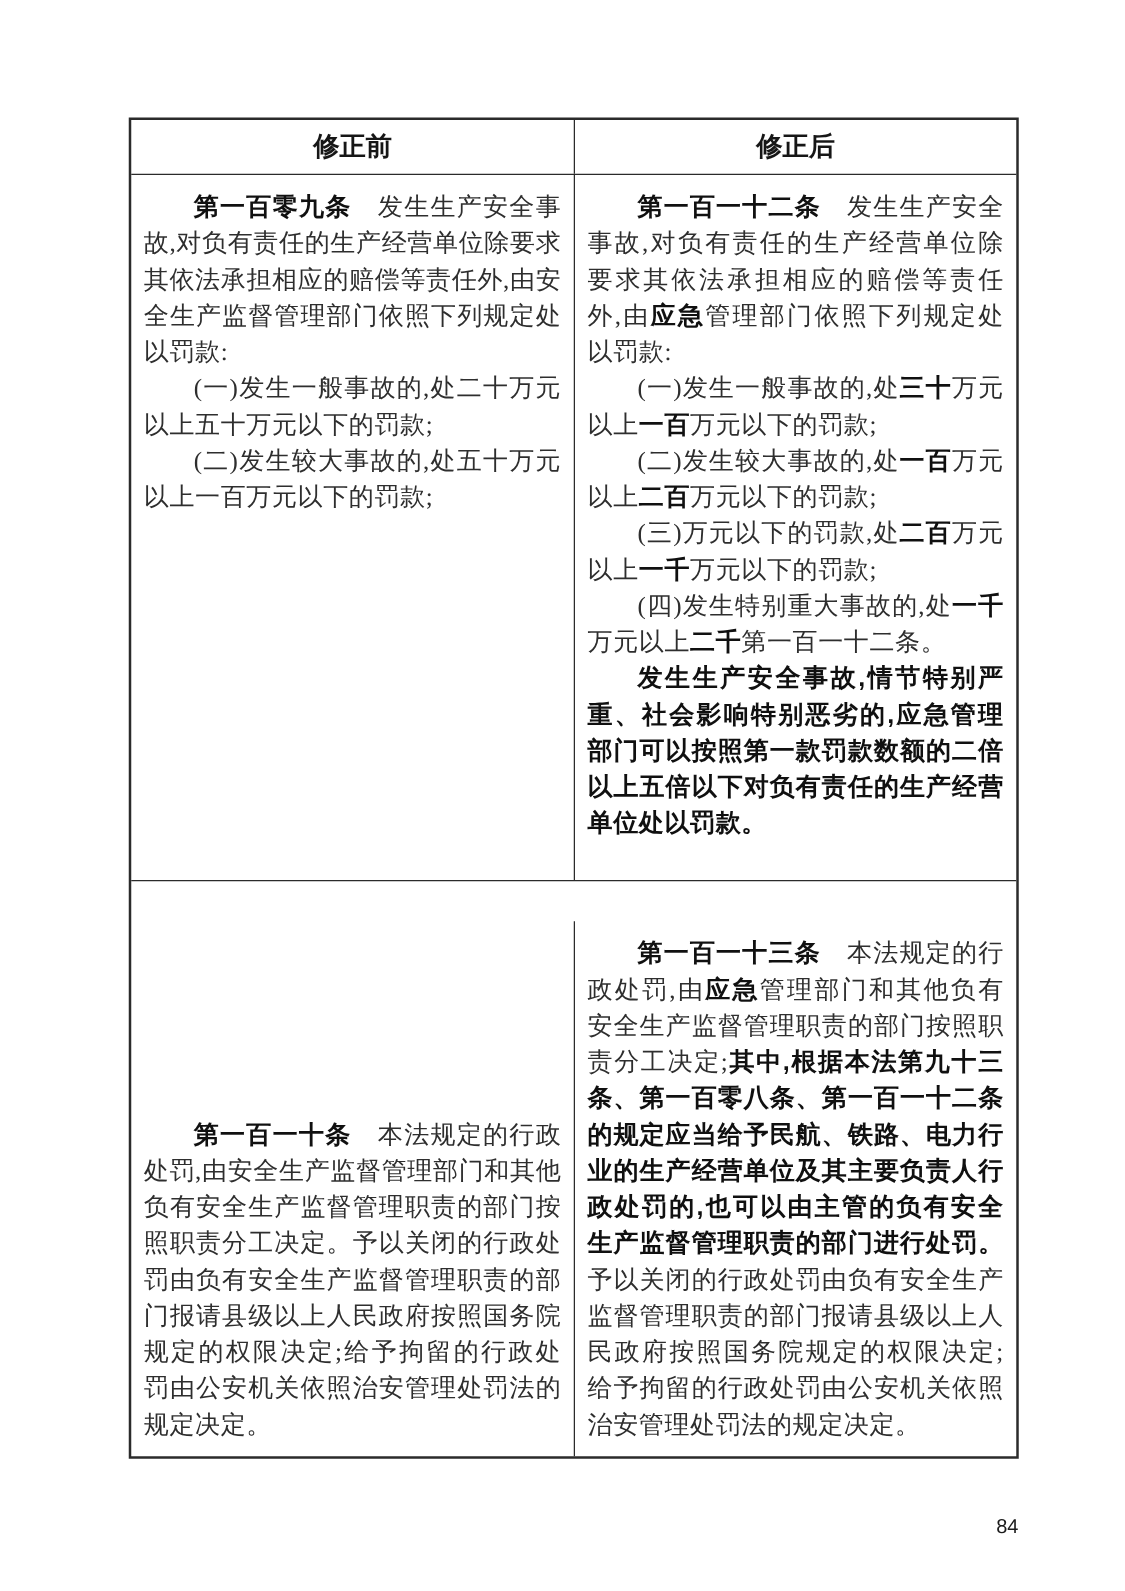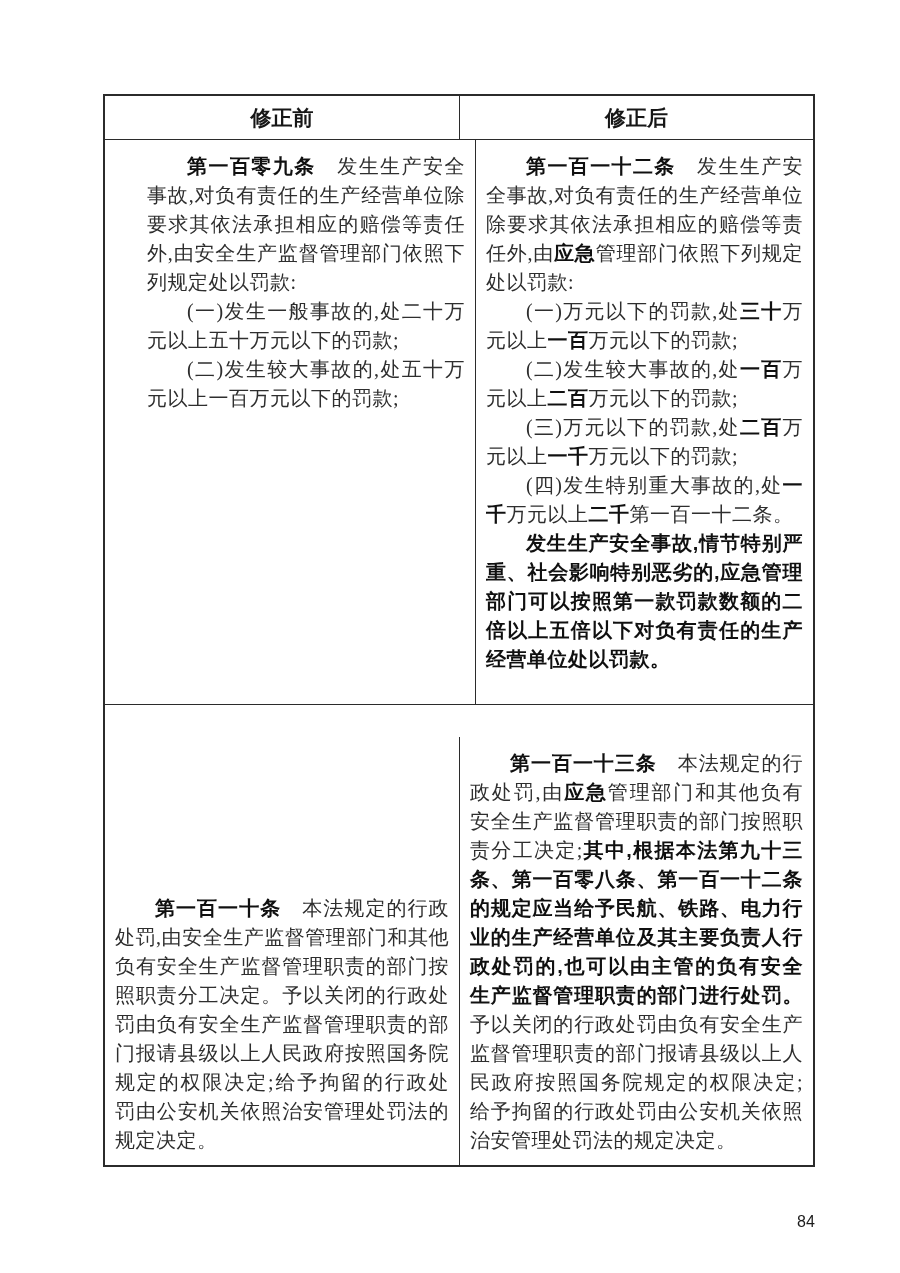--- a/index.html
+++ b/index.html
@@ -29,21 +29,21 @@
   .tcell + .tcell { border-left:1.5px solid #2b2b2b; }
   .thead-row .tcell {
     padding:10px 0 9px 0;
     text-align:center;
     font-family:"Liberation Sans", sans-serif;
     font-weight:700;
     font-size:21px;
     line-height:24px;
     color:#161616;
   }
-  .row-1 { min-height:564px;padding-left:32px; }
+  .row-1 { min-height:564px; }
   .row-2 { min-height:460px;align-items:flex-end; }
   .para {
     margin:0;
     font-size:20px;
     line-height:29px;
     color:#2e2e2e;
     text-align:justify;
     text-justify:inter-character;
     text-indent:2em;
     letter-spacing:0.5px;
@@ -76,21 +76,21 @@
     </div>
 
     <div class="trow row-1">
       <div class="tcell">
           <p class="para"><span class="seg bold">第一百零九条</span><span class="seg">　发生生产安全事故,对负有责任的生产经营单位除要求其依法承担相应的赔偿等责任外,由安全生产监督管理部门依照下列规定处以罚款:</span></p>
           <p class="para"><span class="seg">(一)发生一般事故的,处二十万元以上五十万元以下的罚款;</span></p>
           <p class="para"><span class="seg">(二)发生较大事故的,处五十万元以上一百万元以下的罚款;</span></p>
         </div>
       <div class="tcell">
           <p class="para"><span class="seg bold">第一百一十二条</span><span class="seg">　发生生产安全事故,对负有责任的生产经营单位除要求其依法承担相应的赔偿等责任外,由</span><span class="seg bold">应急</span><span class="seg">管理部门依照下列规定处以罚款:</span></p>
-          <p class="para"><span class="seg">(一)万元以下的罚款,处</span><span class="seg bold">三十</span><span class="seg">万元以上</span><span class="seg bold">一百</span><span class="seg">万元以下的罚款;</span></p>
+          <p class="para"><span class="seg">(一)发生一般事故的,处</span><span class="seg bold">三十</span><span class="seg">万元以上</span><span class="seg bold">一百</span><span class="seg">万元以下的罚款;</span></p>
           <p class="para"><span class="seg">(二)发生较大事故的,处</span><span class="seg bold">一百</span><span class="seg">万元以上</span><span class="seg bold">二百</span><span class="seg">万元以下的罚款;</span></p>
           <p class="para"><span class="seg">(三)万元以下的罚款,处</span><span class="seg bold">二百</span><span class="seg">万元以上</span><span class="seg bold">一千</span><span class="seg">万元以下的罚款;</span></p>
           <p class="para"><span class="seg">(四)发生特别重大事故的,处</span><span class="seg bold">一千</span><span class="seg">万元以上</span><span class="seg bold">二千</span><span class="seg">第一百一十二条。</span></p>
           <p class="para"><span class="seg bold">发生生产安全事故,情节特别严重、社会影响特别恶劣的,应急管理部门可以按照第一款罚款数额的二倍以上五倍以下对负有责任的生产经营单位处以罚款。</span></p>
         </div>
     </div>
 
     <div class="trow row-2">
       <div class="tcell">
           <p class="para"><span class="seg bold">第一百一十条</span><span class="seg">　本法规定的行政处罚,由安全生产监督管理部门和其他负有安全生产监督管理职责的部门按照职责分工决定。予以关闭的行政处罚由负有安全生产监督管理职责的部门报请县级以上人民政府按照国务院规定的权限决定;给予拘留的行政处罚由公安机关依照治安管理处罚法的规定决定。</span></p>

